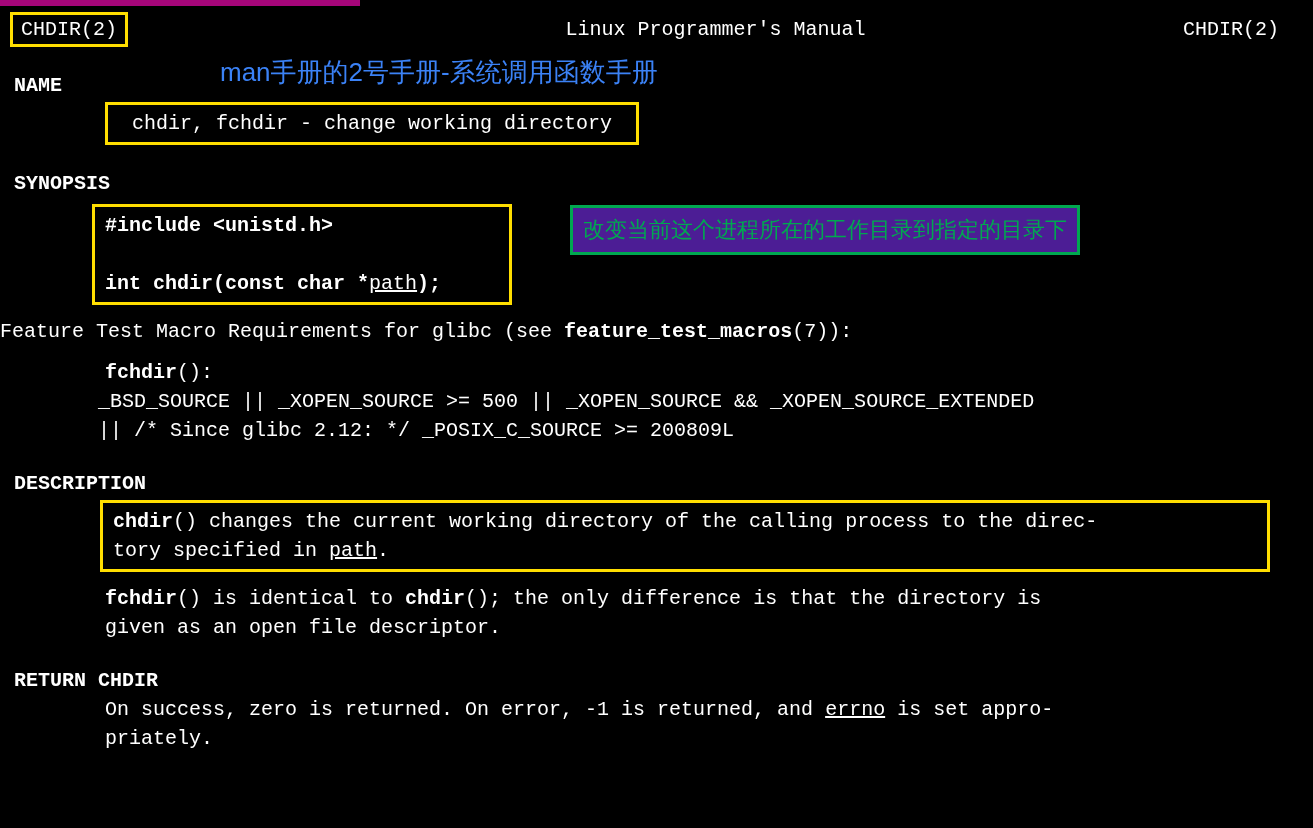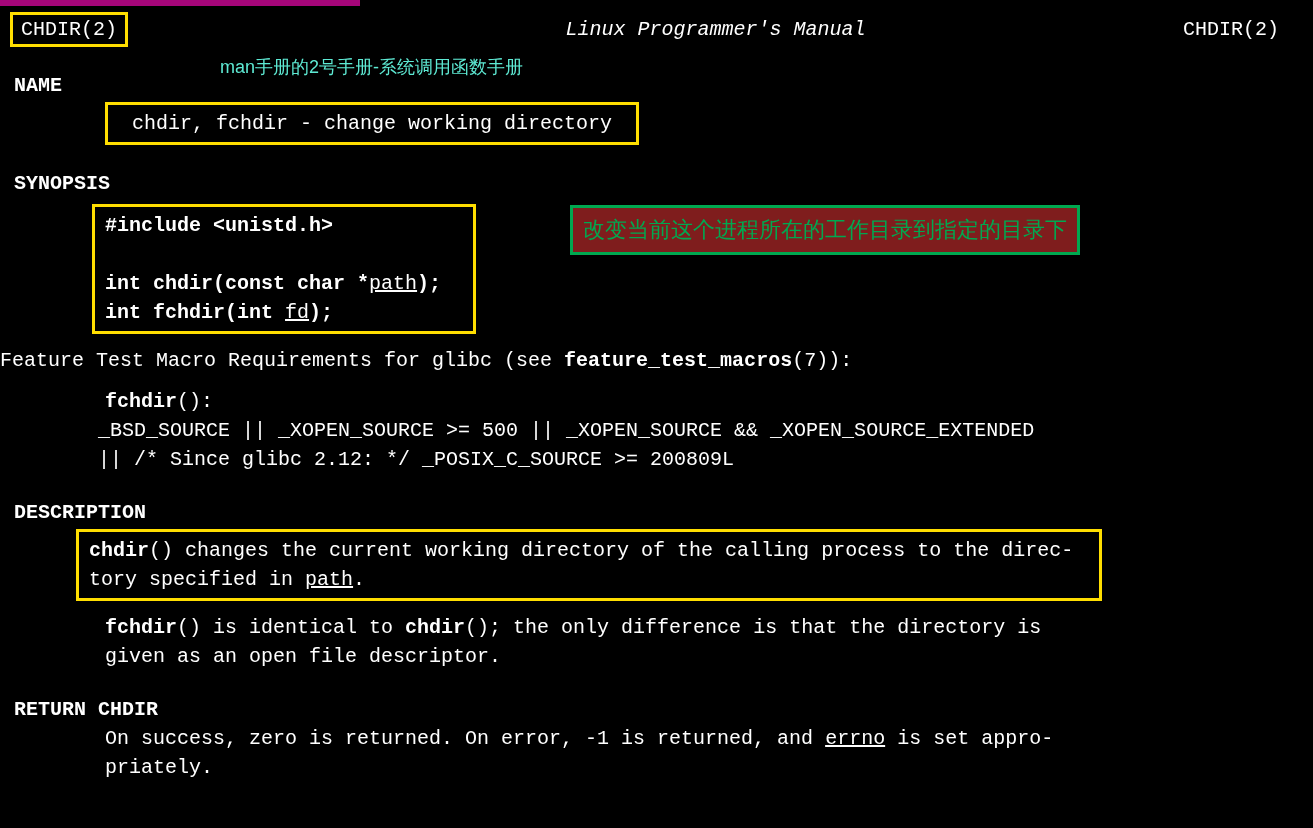--- a/index.html
+++ b/index.html
@@ -24,23 +24,23 @@
     display: flex;
     justify-content: space-between;
     padding: 6px 10px 0 10px;
     align-items: center;
   }
   .header-left {
     border: 3px solid #ffde00;
     padding: 0 8px;
   }
   .annotation-yellow {
-    color: #5eead4;
+    color: #3b82f6;
     font-family: "Microsoft YaHei", sans-serif;
-    font-size: 18px;
+    font-size: 26px;
     position: absolute;
     left: 220px;
     top: 54px;
   }
   .section-heading {
     font-weight: bold;
     padding-left: 14px;
     margin-top: 24px;
   }
   .indent {
@@ -61,30 +61,30 @@
   .box-green {
     border: 3px solid #00a850;
     color: #00a850;
     font-family: "Microsoft YaHei", sans-serif;
     font-size: 22px;
     display: inline-block;
     padding: 6px 10px;
     position: absolute;
     left: 570px;
     top: 205px;
-    background: #7f1d1d;
+    background: #4c1d95;
   }
   b { font-weight: bold; }
   u { text-decoration: underline; }
   .name-row { margin-top: 2px; }
-  .syn-box-wrap { margin-top: 6px; margin-left: 92px; width: 384px; }
-  .desc-box-wrap { margin-top: 2px; margin-left: 76px; width: 1026px; }
+  .syn-box-wrap { margin-top: 6px; margin-left: 92px; width: 420px; }
+  .desc-box-wrap { margin-top: 2px; margin-left: 100px; width: 1170px; }
   .body-text { margin-left: 105px; max-width: 1170px; }
   .mt8 { margin-top: 12px; }
-  .header-center { margin-left: 120px; font-style: italic; }
+  .header-center { margin-left: 120px; }
   .header-right { margin-right: 24px; }
 </style>
 </head>
 <body>
 
 <div class="topbar"></div>
 
 <div class="header">
   <span class="header-left">CHDIR(2)</span>
   <span class="header-center">Linux Programmer's Manual</span>
@@ -97,21 +97,20 @@
 <div class="name-row indent">
   <span class="box-yellow">chdir, fchdir - change working directory</span>
 </div>
 
 <div class="section-heading">SYNOPSIS</div>
 <div class="syn-box-wrap">
   <div class="box-yellow-block">
     <div><b>#include &lt;unistd.h&gt;</b></div>
     <div>&nbsp;</div>
     <div><b><span>int chdir(const char *</span></b><u>path</u><b><span>);</span></b></div>
-    <div><b><span>int fchdir(int </span></b><u>fd</u><b><span>);</span></b></div>
   </div>
 </div>
 
 <div class="box-green">改变当前这个进程所在的工作目录到指定的目录下</div>
 
 <div class="mt8" style="">
   <span>Feature Test Macro Requirements for glibc (see </span><b>feature_test_macros</b><span>(7)):</span>
 </div>
 
 <div class="mt8 indent">

